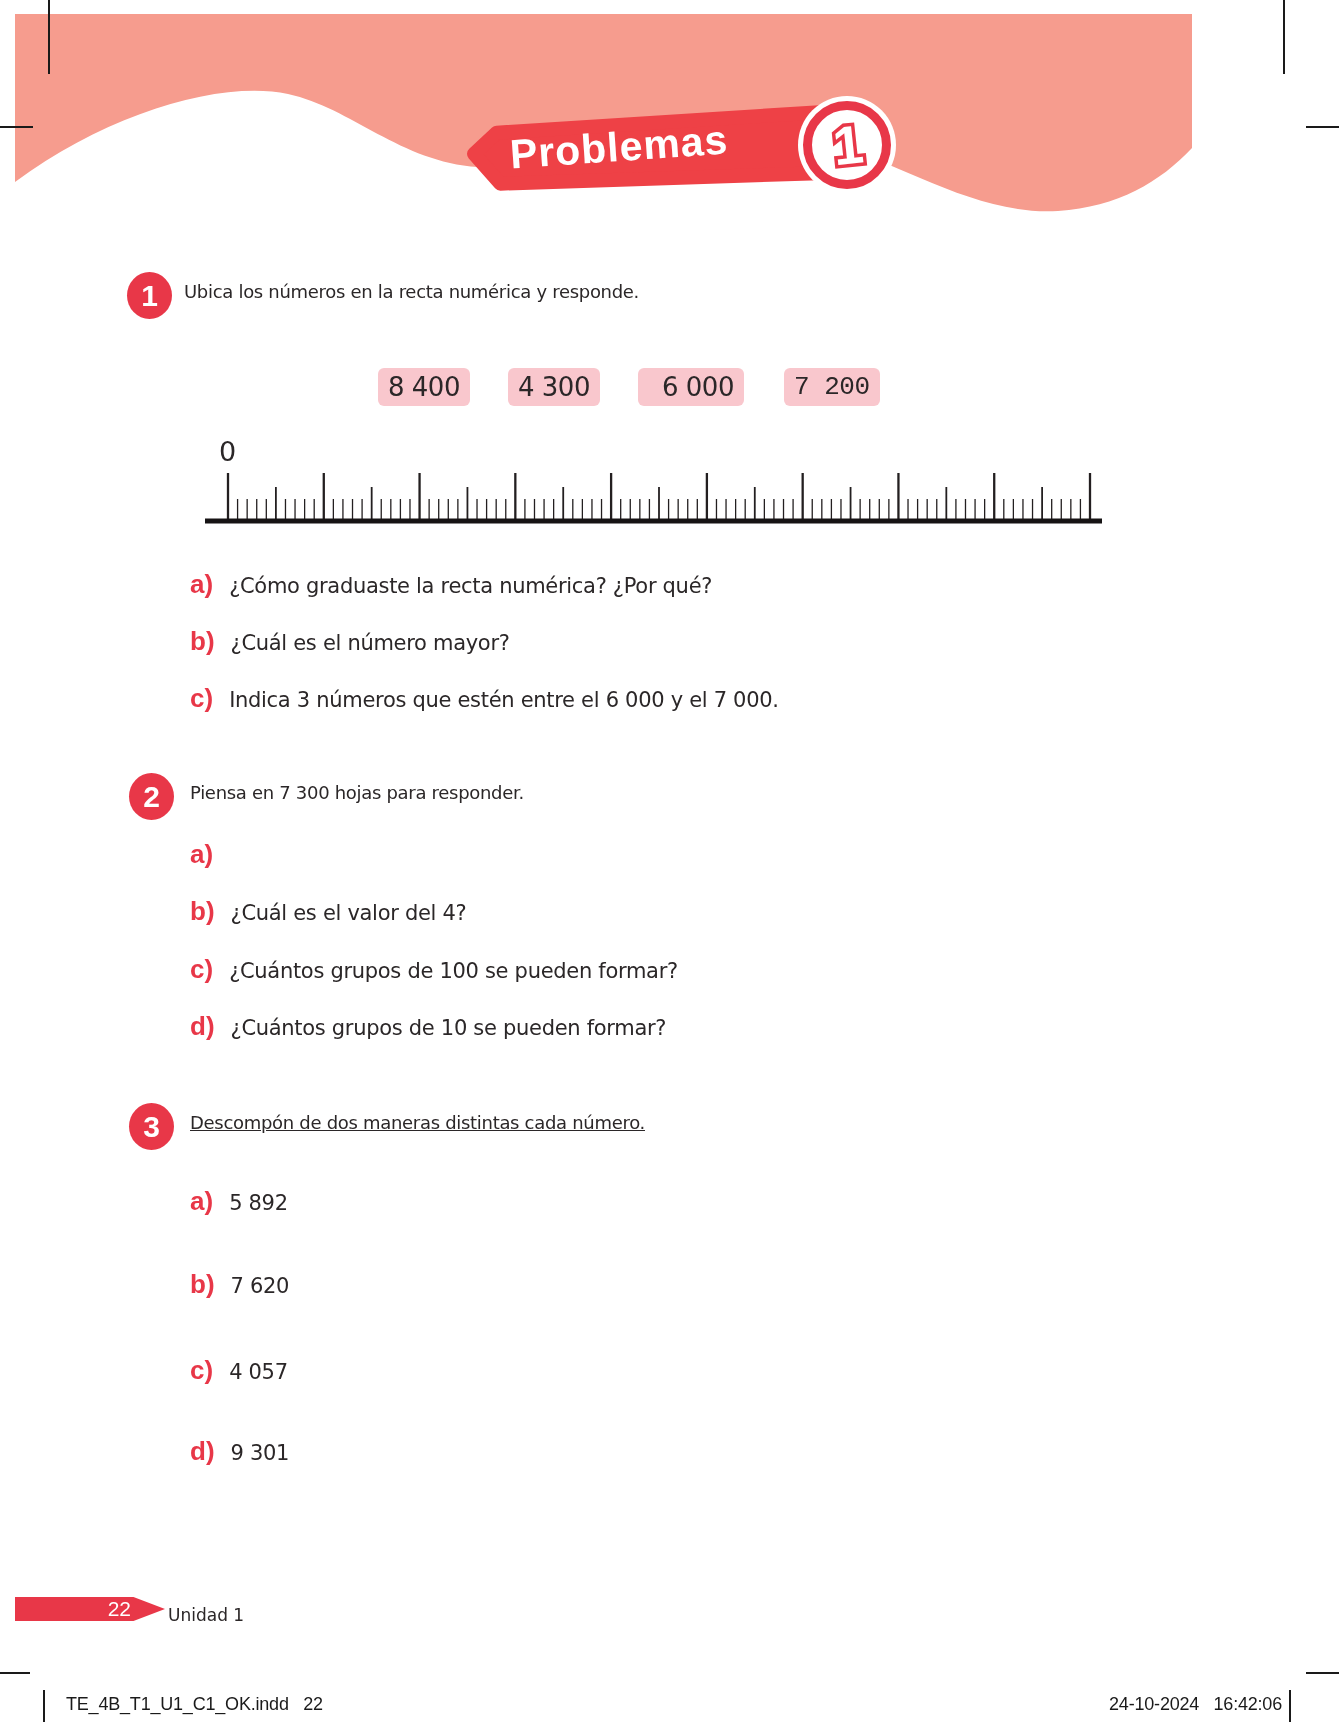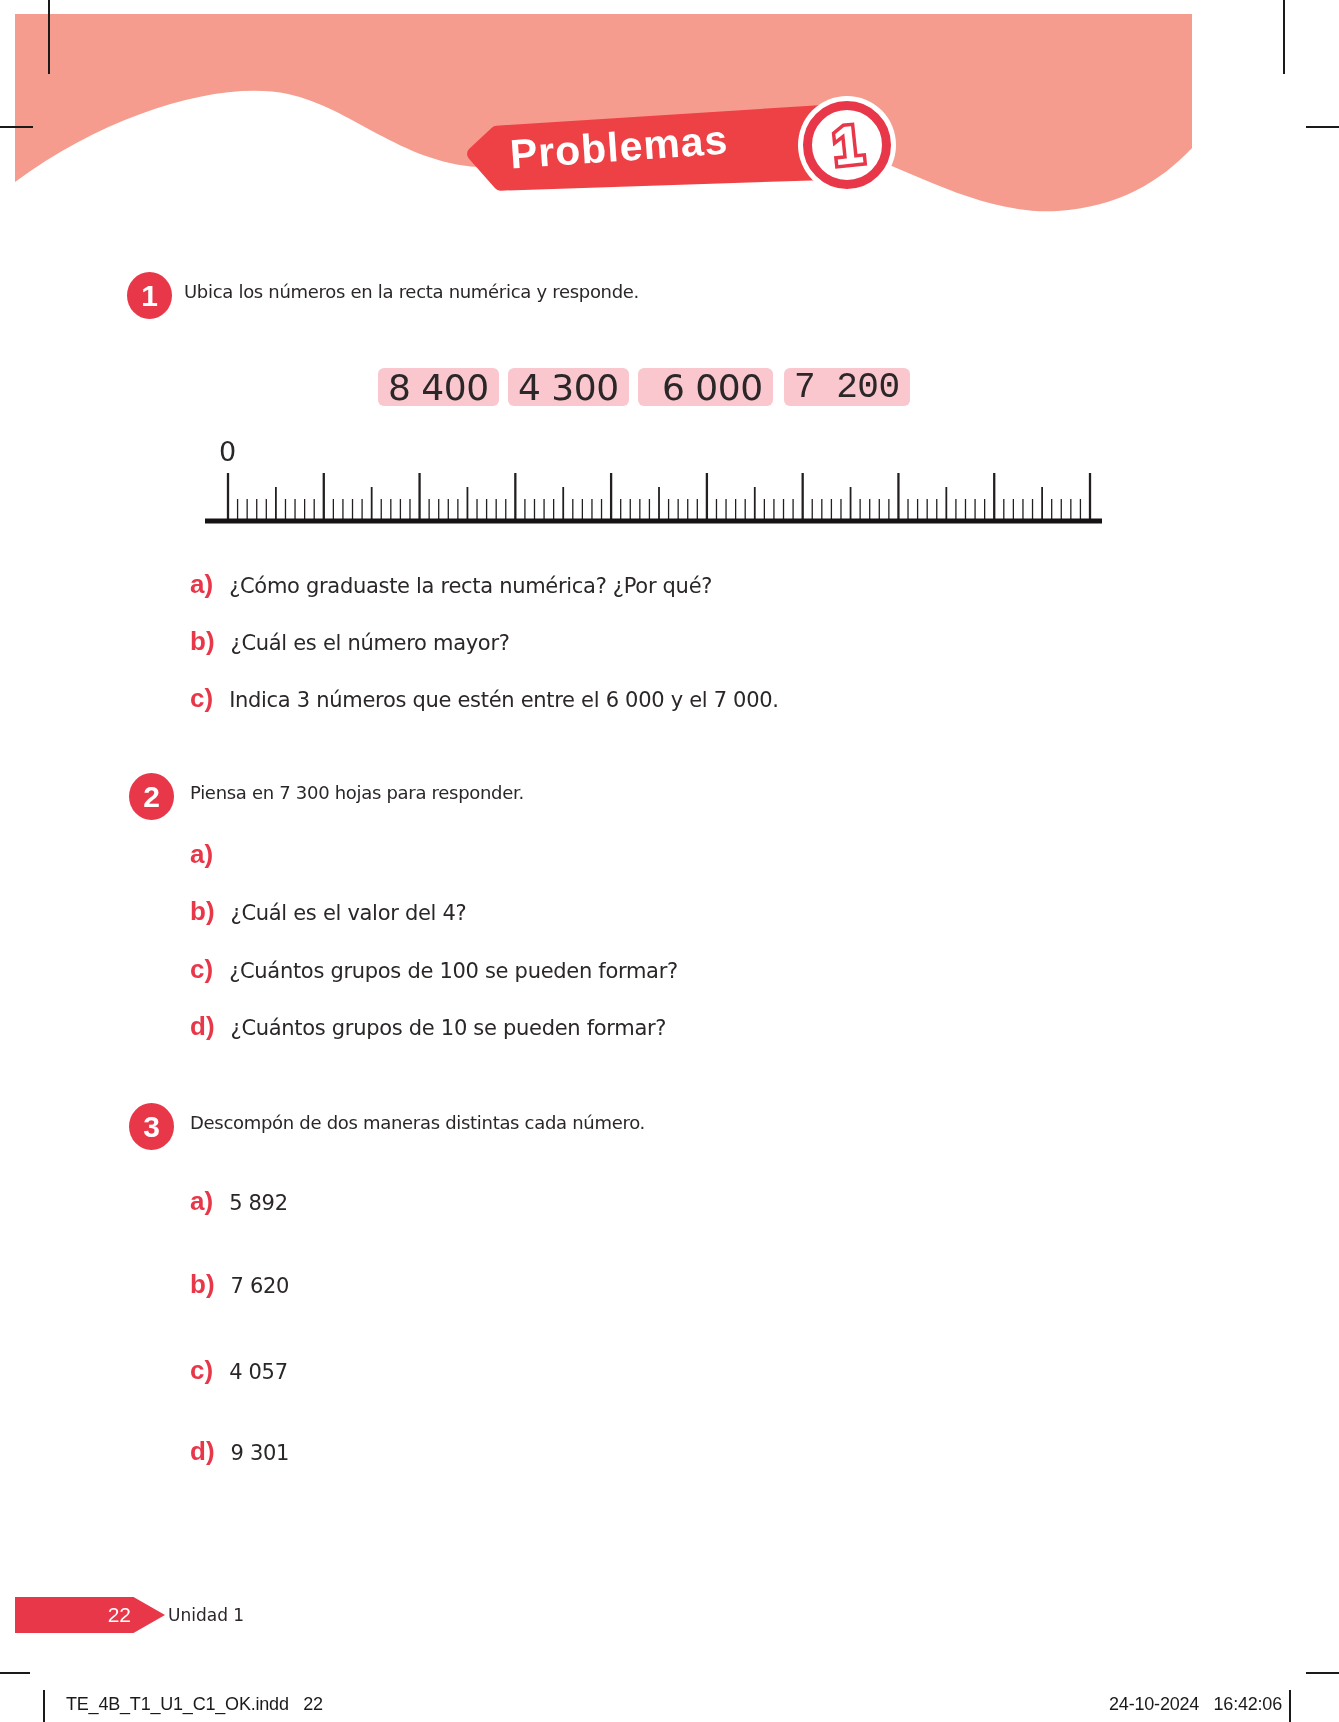--- a/index.html
+++ b/index.html
@@ -21,31 +21,31 @@
 
   
   .pnum{width:45px;height:47px;border-radius:50%;background:var(--red);color:#fff;
     font-family:"Liberation Sans",sans-serif;font-weight:bold;font-size:30px;
     display:flex;align-items:center;justify-content:center;z-index:2;}
 
   .ptitle{font-size:18px;letter-spacing:-0.3px;white-space:nowrap;}
 
   .chip{top:368px;height:38px;background:var(--chip);border-radius:6px;
     display:flex;align-items:center;justify-content:center;padding:0 10px;
-    font-size:36px;letter-spacing:-0.5px;white-space:nowrap;}
+    font-size:26px;letter-spacing:-0.5px;white-space:nowrap;}
 
   .origin{left:219px;top:436px;font-size:27px;}
 
   .row{left:190px;display:flex;align-items:baseline;white-space:nowrap;}
   .row .lbl{color:var(--red);font-weight:bold;font-size:26px;margin-right:16px;
     font-family:"Liberation Sans",sans-serif;}
   .row .txt{font-size:21px;letter-spacing:-0.3px;}
 
   
-  .page-badge{left:15px;top:1597px;width:150px;height:36px;background:var(--red);
+  .page-badge{left:15px;top:1597px;width:150px;height:24px;background:var(--red);
     clip-path:polygon(0 0,79% 0,100% 50%,79% 100%,0 100%);
     display:flex;align-items:center;justify-content:flex-end;padding-right:34px;box-sizing:border-box;
     color:#fff;font-size:21px;font-family:"Liberation Sans",sans-serif;}
   .unit{left:168px;top:1602px;font-size:17px;line-height:26px;}
   .printline{top:1694px;font-family:"Liberation Sans",sans-serif;font-size:18px;
     letter-spacing:-0.2px;color:var(--mark);white-space:pre;}
   .fname{left:66px;}
   .pdate{right:57px;text-align:right;}
 </style>
 </head>
@@ -217,21 +217,21 @@
   <div class="abs row" style="top:954px;">
     <span class="lbl">c)</span>
     <span class="txt">¿Cuántos grupos de 100 se pueden formar?</span>
   </div>
   <div class="abs row" style="top:1011px;">
     <span class="lbl">d)</span>
     <span class="txt">¿Cuántos grupos de 10 se pueden formar?</span>
   </div>
 
   <div class="abs pnum" style="left:129px;top:1103px;">3</div>
-  <div class="abs ptitle" style="left:190px;top:1112px;">Descompón de dos maneras distintas cada número.</div>
+  <div class="abs ptitle" style="left:190px;top:1112px;text-decoration:underline;">Descompón de dos maneras distintas cada número.</div>
 
   <div class="abs row" style="top:1186px;">
     <span class="lbl">a)</span>
     <span class="txt">5 892</span>
   </div>
   <div class="abs row" style="top:1269px;">
     <span class="lbl">b)</span>
     <span class="txt">7 620</span>
   </div>
   <div class="abs row" style="top:1355px;">

